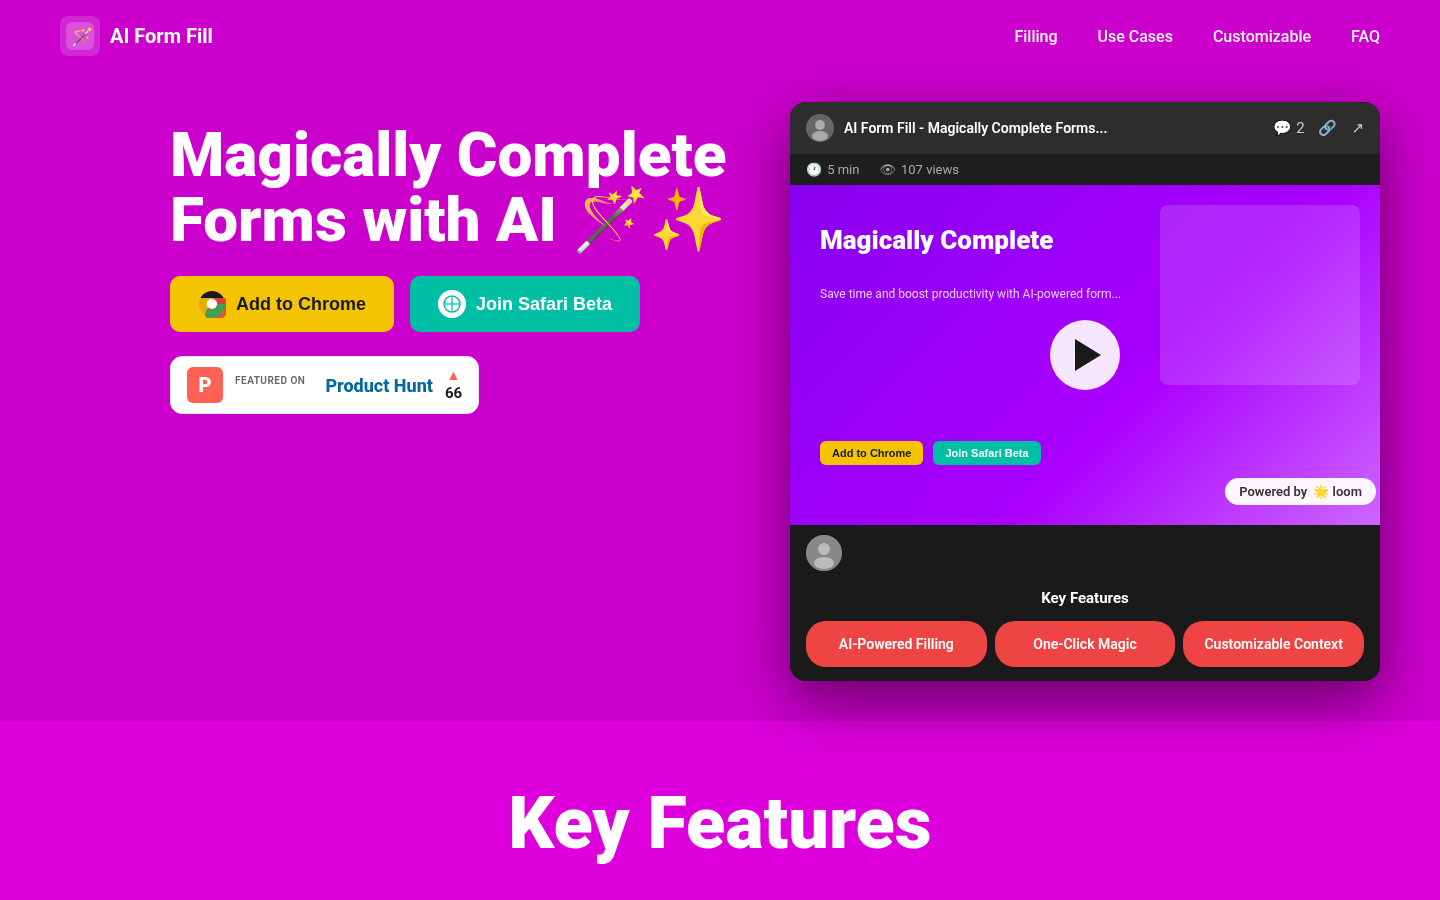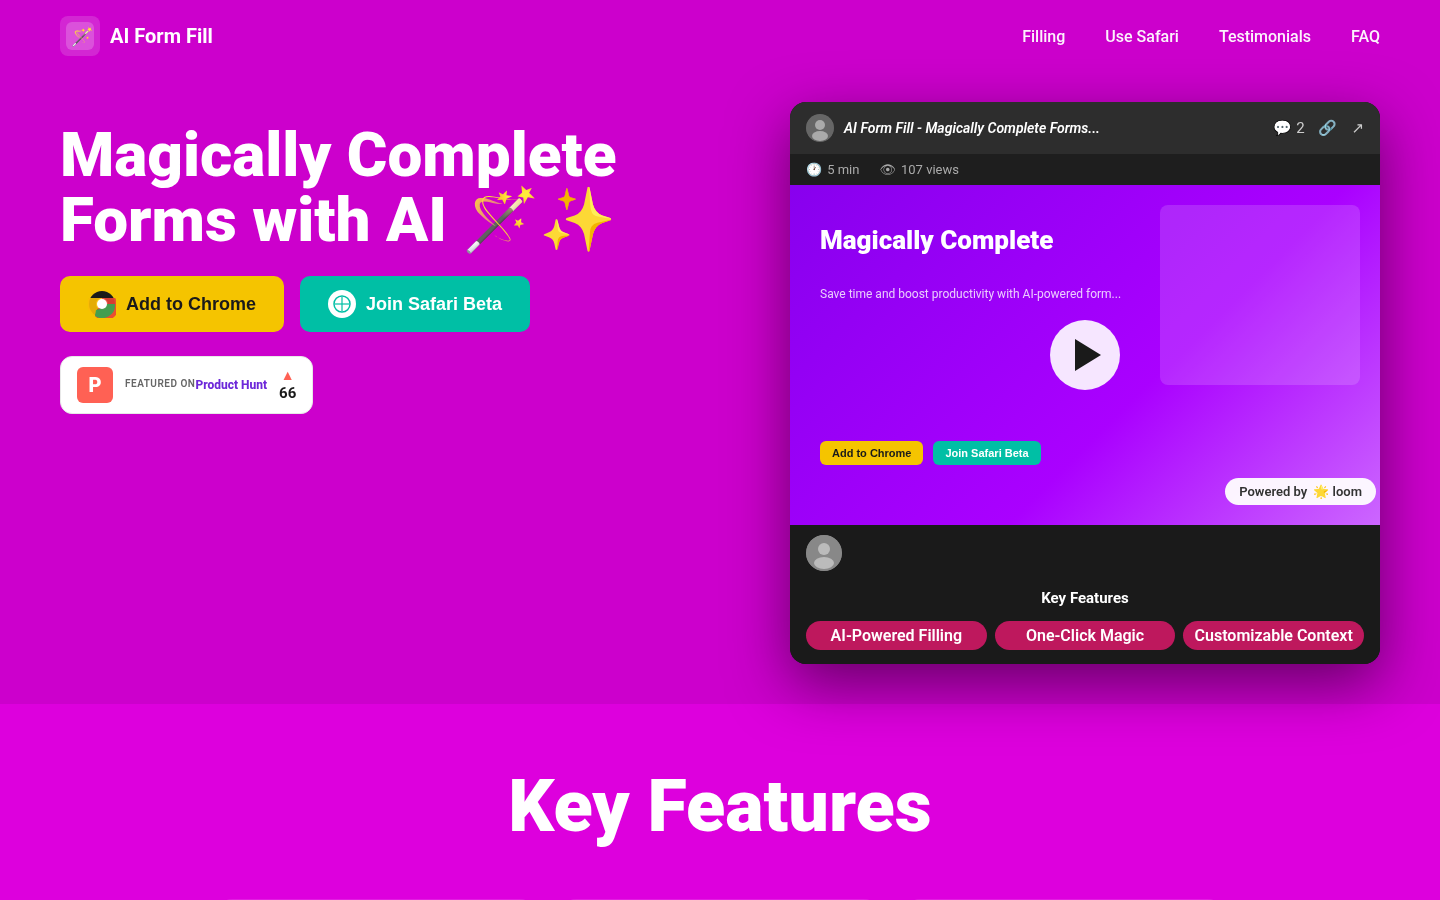--- a/index.html
+++ b/index.html
@@ -47,21 +47,21 @@
       text-decoration: none;
       font-size: 16px;
       font-weight: 500;
       opacity: 0.95;
     }
 
     
     .hero {
       display: flex;
       align-items: flex-start;
-      justify-content: space-between;
+      justify-content: flex-end;
       padding: 30px 60px 40px 60px;
       gap: 40px;
     }
     .hero-left {
       flex: 0 0 50%;
       max-width: 580px;
       padding-top: 20px;
     }
     .hero-title {
       font-size: 62px;
@@ -155,23 +155,24 @@
       display: flex;
     }
     .ph-featured-on {
       font-size: 10px;
       color: #666;
       text-transform: uppercase;
       letter-spacing: 0.5px;
       font-weight: 600;
     }
     .ph-name {
-      font-size: 12px;
+      font-size: 18px;
       font-weight: 800;
-      color: #6d28d9;
+      color: #0369a1;
+      margin-left: 20px;
     }
     .ph-upvote {
       display: flex;
       flex-direction: column;
       align-items: center;
       gap: 2px;
     }
     .ph-arrow {
       color: #ff6154;
       font-size: 14px;
@@ -213,21 +214,20 @@
       background: #555;
       overflow: hidden;
       display: flex;
       align-items: center;
       justify-content: center;
     }
     .video-title-text {
       color: white;
       font-size: 14px;
       font-weight: 600;
-      font-style: italic;
     }
     .video-topbar-right {
       display: flex;
       align-items: center;
       gap: 14px;
     }
     .video-icon-btn {
       color: #ccc;
       font-size: 15px;
       cursor: pointer;
@@ -376,24 +376,24 @@
     }
     .features-pills {
       display: flex;
       justify-content: space-between;
       background: #1a1a1a;
       padding: 6px 16px 14px 16px;
       gap: 8px;
     }
     .feature-pill {
       flex: 1;
-      background: #be185d;
+      background: #ef4444;
       border-radius: 20px;
-      padding: 5px 8px;
-      font-size: 16px;
+      padding: 15px 8px;
+      font-size: 14px;
       color: white;
       text-align: center;
       font-weight: 600;
     }
 
     
     .key-features-section {
       background: #dd00dd;
       padding: 60px 60px 40px;
       text-align: center;
@@ -426,22 +426,22 @@
     <div class="logo-icon">
       <svg width="28" height="28" viewBox="0 0 28 28" fill="none">
         <rect width="28" height="28" rx="6" fill="rgba(255,255,255,0.2)"></rect>
         <text x="5" y="21" font-size="18" fill="white">🪄</text>
       </svg>
     </div>
     <span>AI Form Fill</span>
   </a>
   <ul class="nav-links">
     <li><a href="#">Filling</a></li>
-    <li><a href="#">Use Safari</a></li>
-    <li><a href="#">Testimonials</a></li>
+    <li><a href="#">Use Cases</a></li>
+    <li><a href="#">Customizable</a></li>
     <li><a href="#">FAQ</a></li>
   </ul>
 </nav>
 
 <section class="hero">
   <div class="hero-left">
     <h1 class="hero-title">
       <span>Magically Complete</span><br>
       <span>Forms with AI</span>
       <span> 🪄✨</span>

